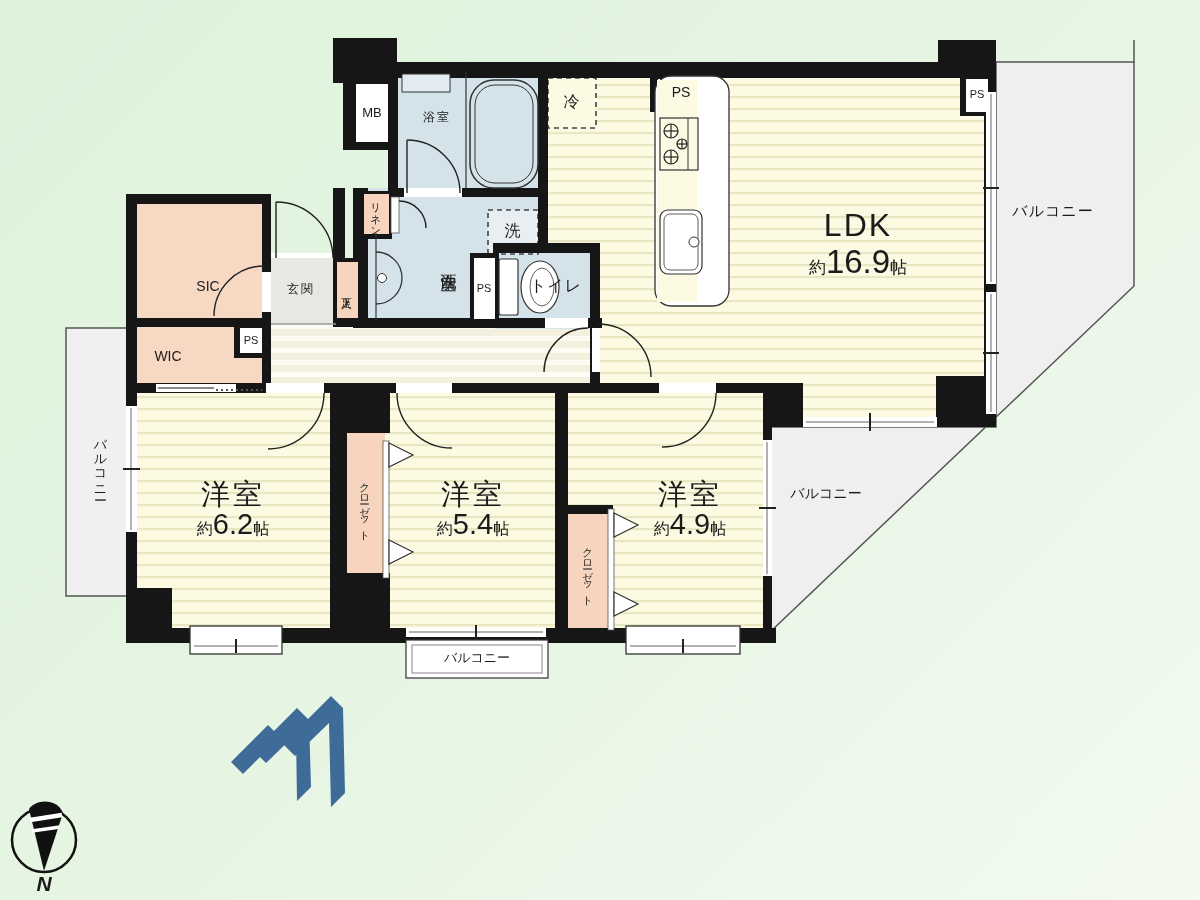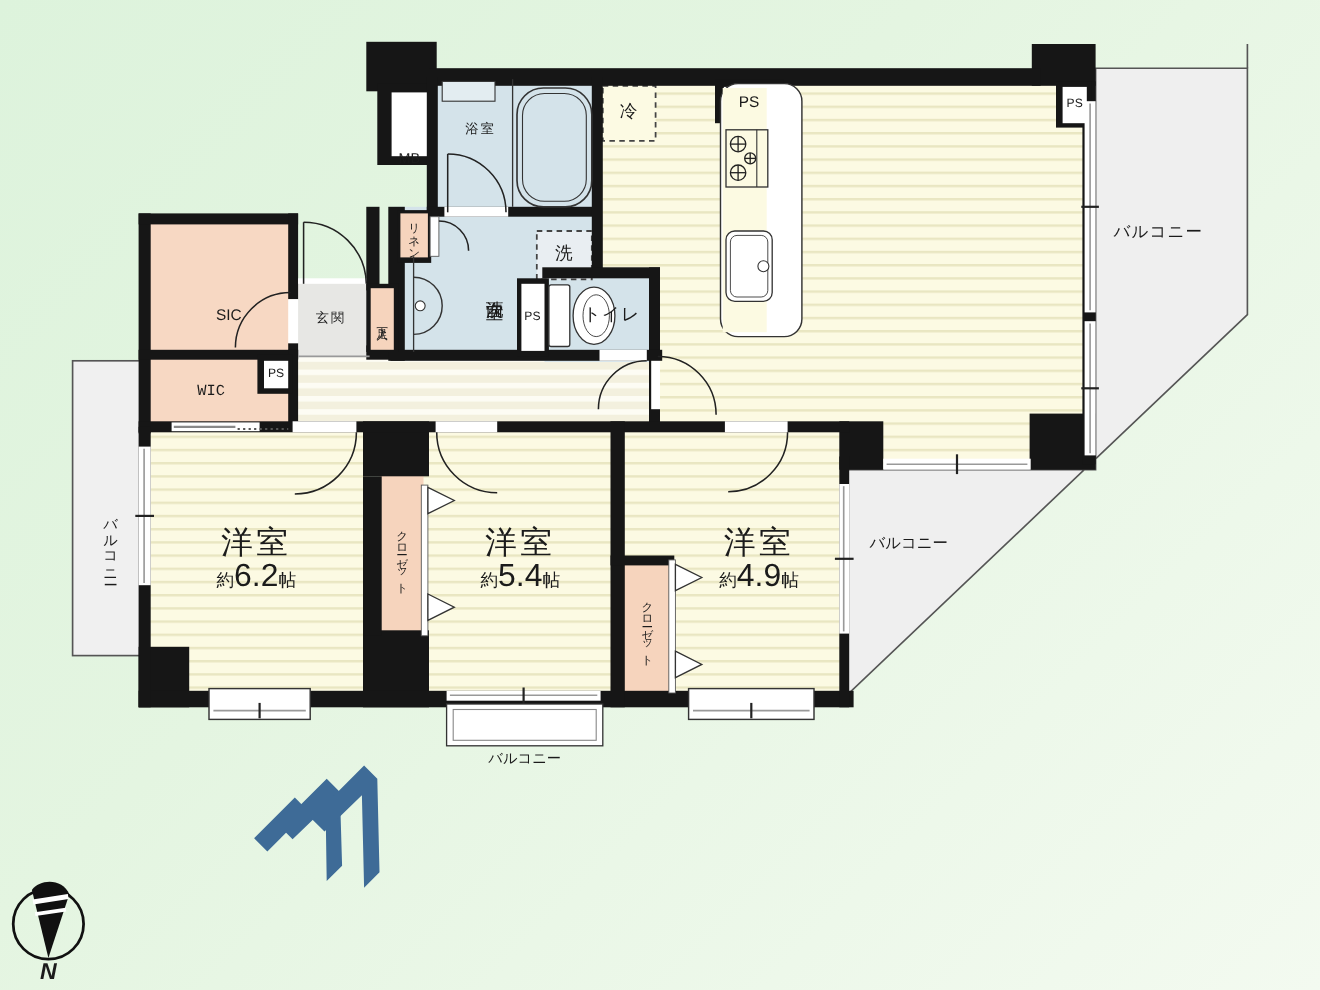--- a/index.html
+++ b/index.html
@@ -16,21 +16,21 @@
   .room-label .rname{font-size:29px;letter-spacing:3px;line-height:1.08;}
   .room-label .rsize{font-size:16px;line-height:1.0;}
   .room-label .rsize .num{font-size:29px;}
   .ldk-label .rname{font-size:32px;letter-spacing:2px;line-height:1.05;}
   .ldk-label .rsize{font-size:17px;}
   .ldk-label .rsize .num{font-size:33px;}
   .f17{font-size:12px;letter-spacing:2px;}
   .f16{font-size:16px;letter-spacing:1px;}
   .f15{font-size:15px;letter-spacing:1px;}
   .f14{font-size:14px;}
-  .f13{font-size:13px;margin-top:32px;}
+  .f13{font-size:13px;}
   .f11{font-size:11px;letter-spacing:0;}
   .f10{font-size:10.5px;letter-spacing:0;}
   .logo-text{
     position:absolute;left:366px;top:708px;height:70px;line-height:70px;
     font-size:64px;letter-spacing:12px;color:#3e6b97;font-weight:500;
   }
   .north-n{position:absolute;left:44px;top:884px;transform:translate(-50%,-50%);
     font-size:21px;font-weight:bold;font-style:italic;}
 </style>
 </head>
@@ -238,20 +238,24 @@
   <g>
     <circle cx="44" cy="840" r="32" fill="none" stroke="#111" stroke-width="2.5"></circle>
     <path d="M29,809 C36,799 57,798 63,813 L44,871 Z" fill="#111"></path>
     <line x1="30" y1="820" x2="62" y2="815" stroke="#fff" stroke-width="4.5"></line>
     <line x1="32" y1="831" x2="60" y2="827" stroke="#fff" stroke-width="3.5"></line>
   </g>
 </svg>
 
 <div class="labels">
 
+  <div class="lbl ldk-label" style="left:858px;top:245px;">
+    <div class="rname">LDK</div>
+    <div class="rsize"><span>約</span><span class="num">16.9</span><span>帖</span></div>
+  </div>
 
   <div class="lbl room-label" style="left:233px;top:509px;">
     <div class="rname">洋室</div>
     <div class="rsize"><span>約</span><span class="num">6.2</span><span>帖</span></div>
   </div>
 
   <div class="lbl room-label" style="left:473px;top:509px;">
     <div class="rname">洋室</div>
     <div class="rsize"><span>約</span><span class="num">5.4</span><span>帖</span></div>
   </div>
@@ -259,21 +263,21 @@
   <div class="lbl room-label" style="left:690px;top:509px;">
     <div class="rname">洋室</div>
     <div class="rsize"><span>約</span><span class="num">4.9</span><span>帖</span></div>
   </div>
 
   <div class="lbl f17" style="left:437px;top:117px;">浴室</div>
   <div class="lbl v f16" style="left:448px;top:262px;">洗面室</div>
   <div class="lbl f16" style="left:556px;top:286px;">トイレ</div>
   <div class="lbl f17" style="left:301px;top:289px;">玄関</div>
   <div class="lbl f14" style="left:208px;top:262px;margin-top:24px;">SIC</div>
-  <div class="lbl f14" style="left:192px;top:356px;font-family:Liberation Mono, monospace;">WIC</div>
+  <div class="lbl f14" style="left:168px;top:356px;">WIC</div>
 
   <div class="lbl v f13" style="left:100px;top:462px;">バルコニー</div>
   <div class="lbl f15" style="left:1053px;top:211px;">バルコニー</div>
   <div class="lbl f14" style="left:826px;top:494px;">バルコニー</div>
 
   <div class="lbl v f10" style="left:365px;top:505px;">クローゼット</div>
   <div class="lbl v f10" style="left:588px;top:570px;">クローゼット</div>
   <div class="lbl v f10" style="left:376px;top:213px;">リネン</div>
   <div class="lbl v f10" style="left:347px;top:290px;">下足入</div>
 

